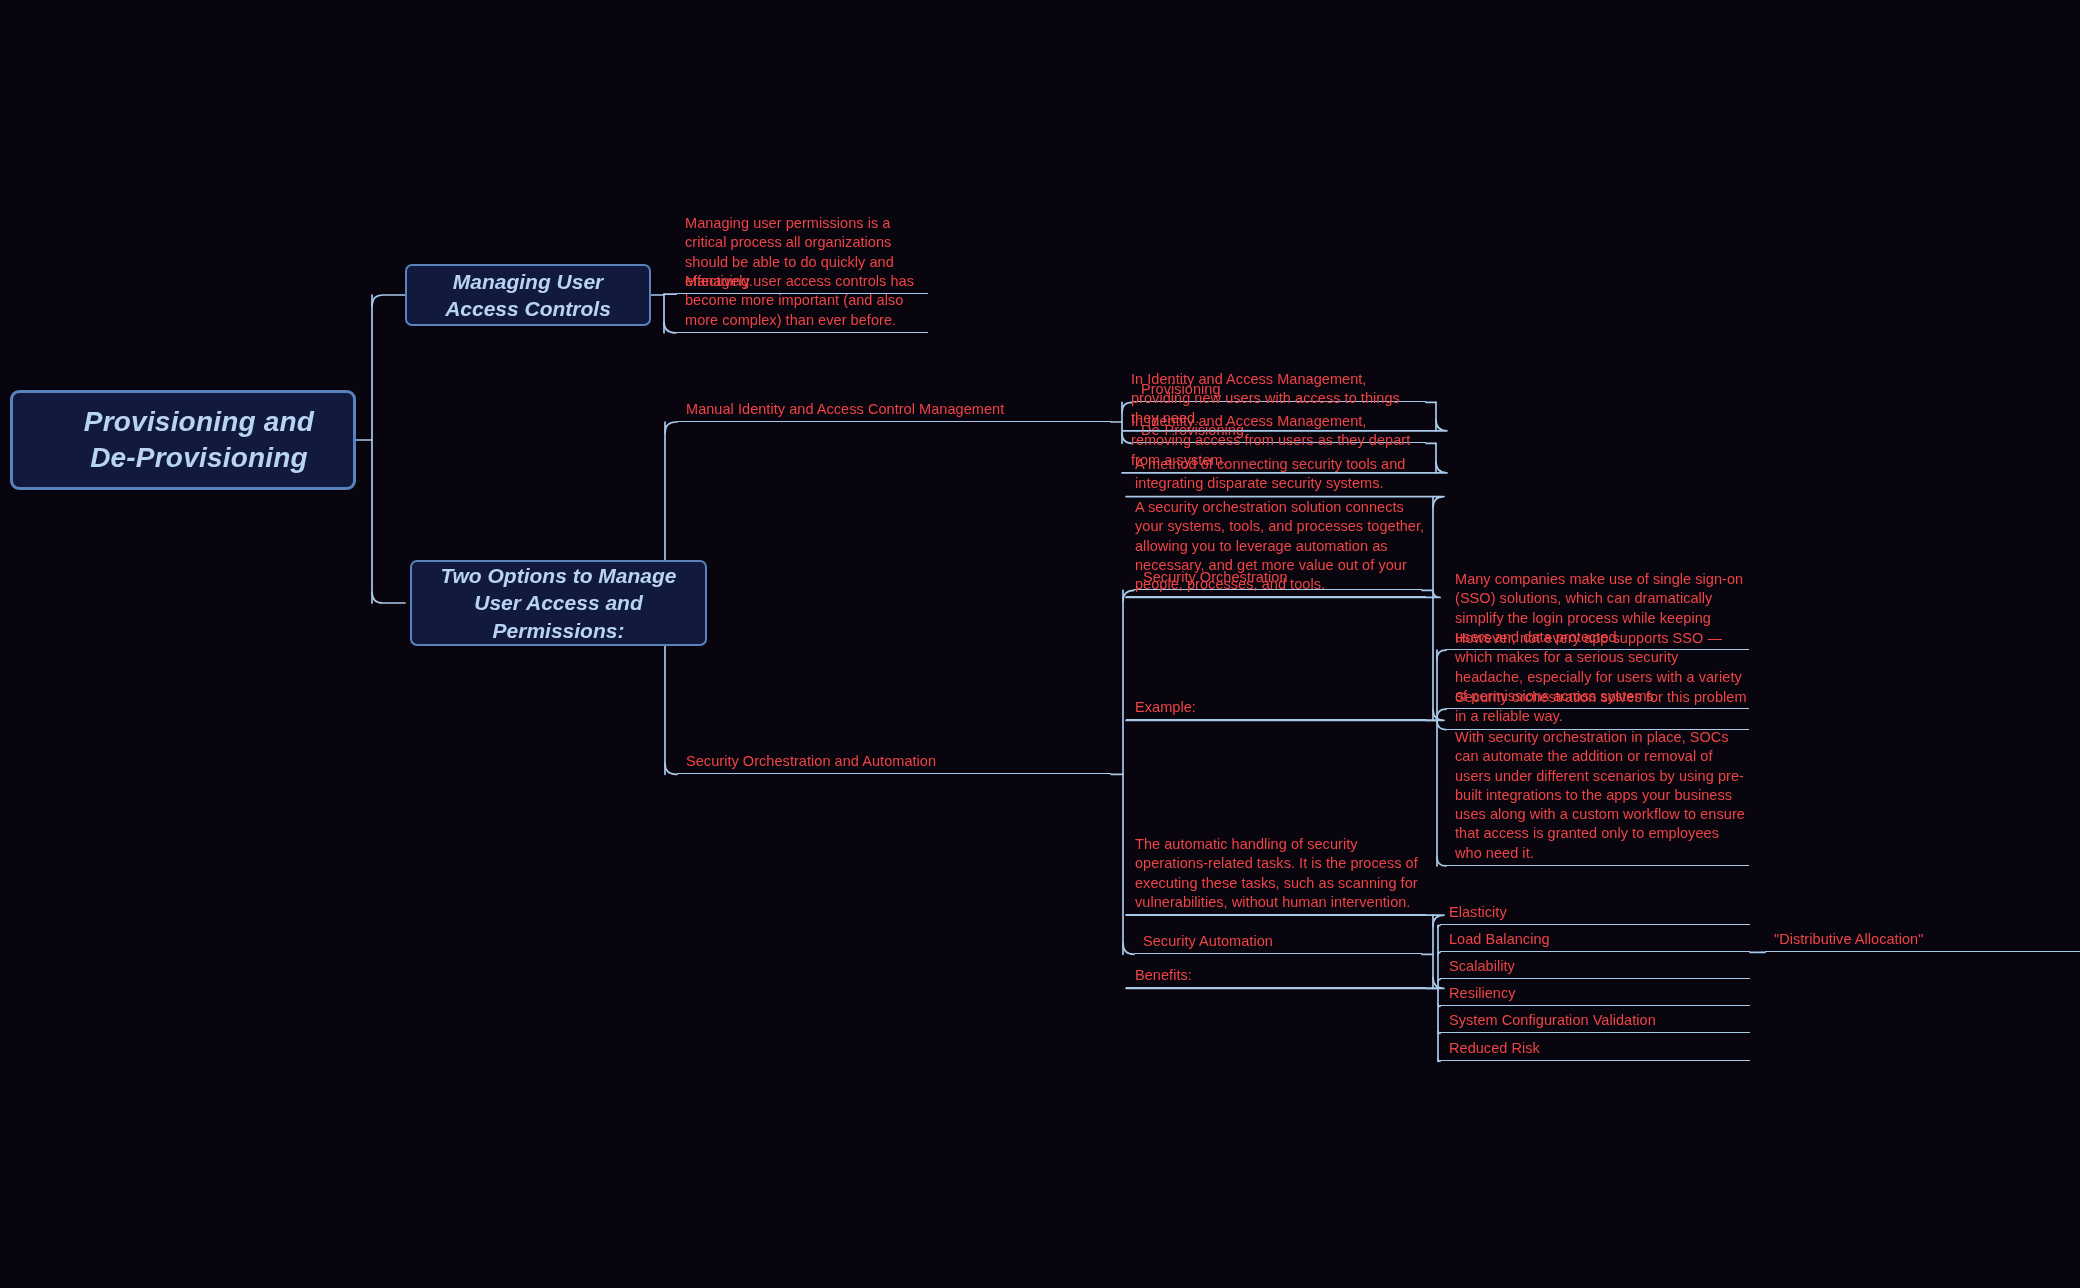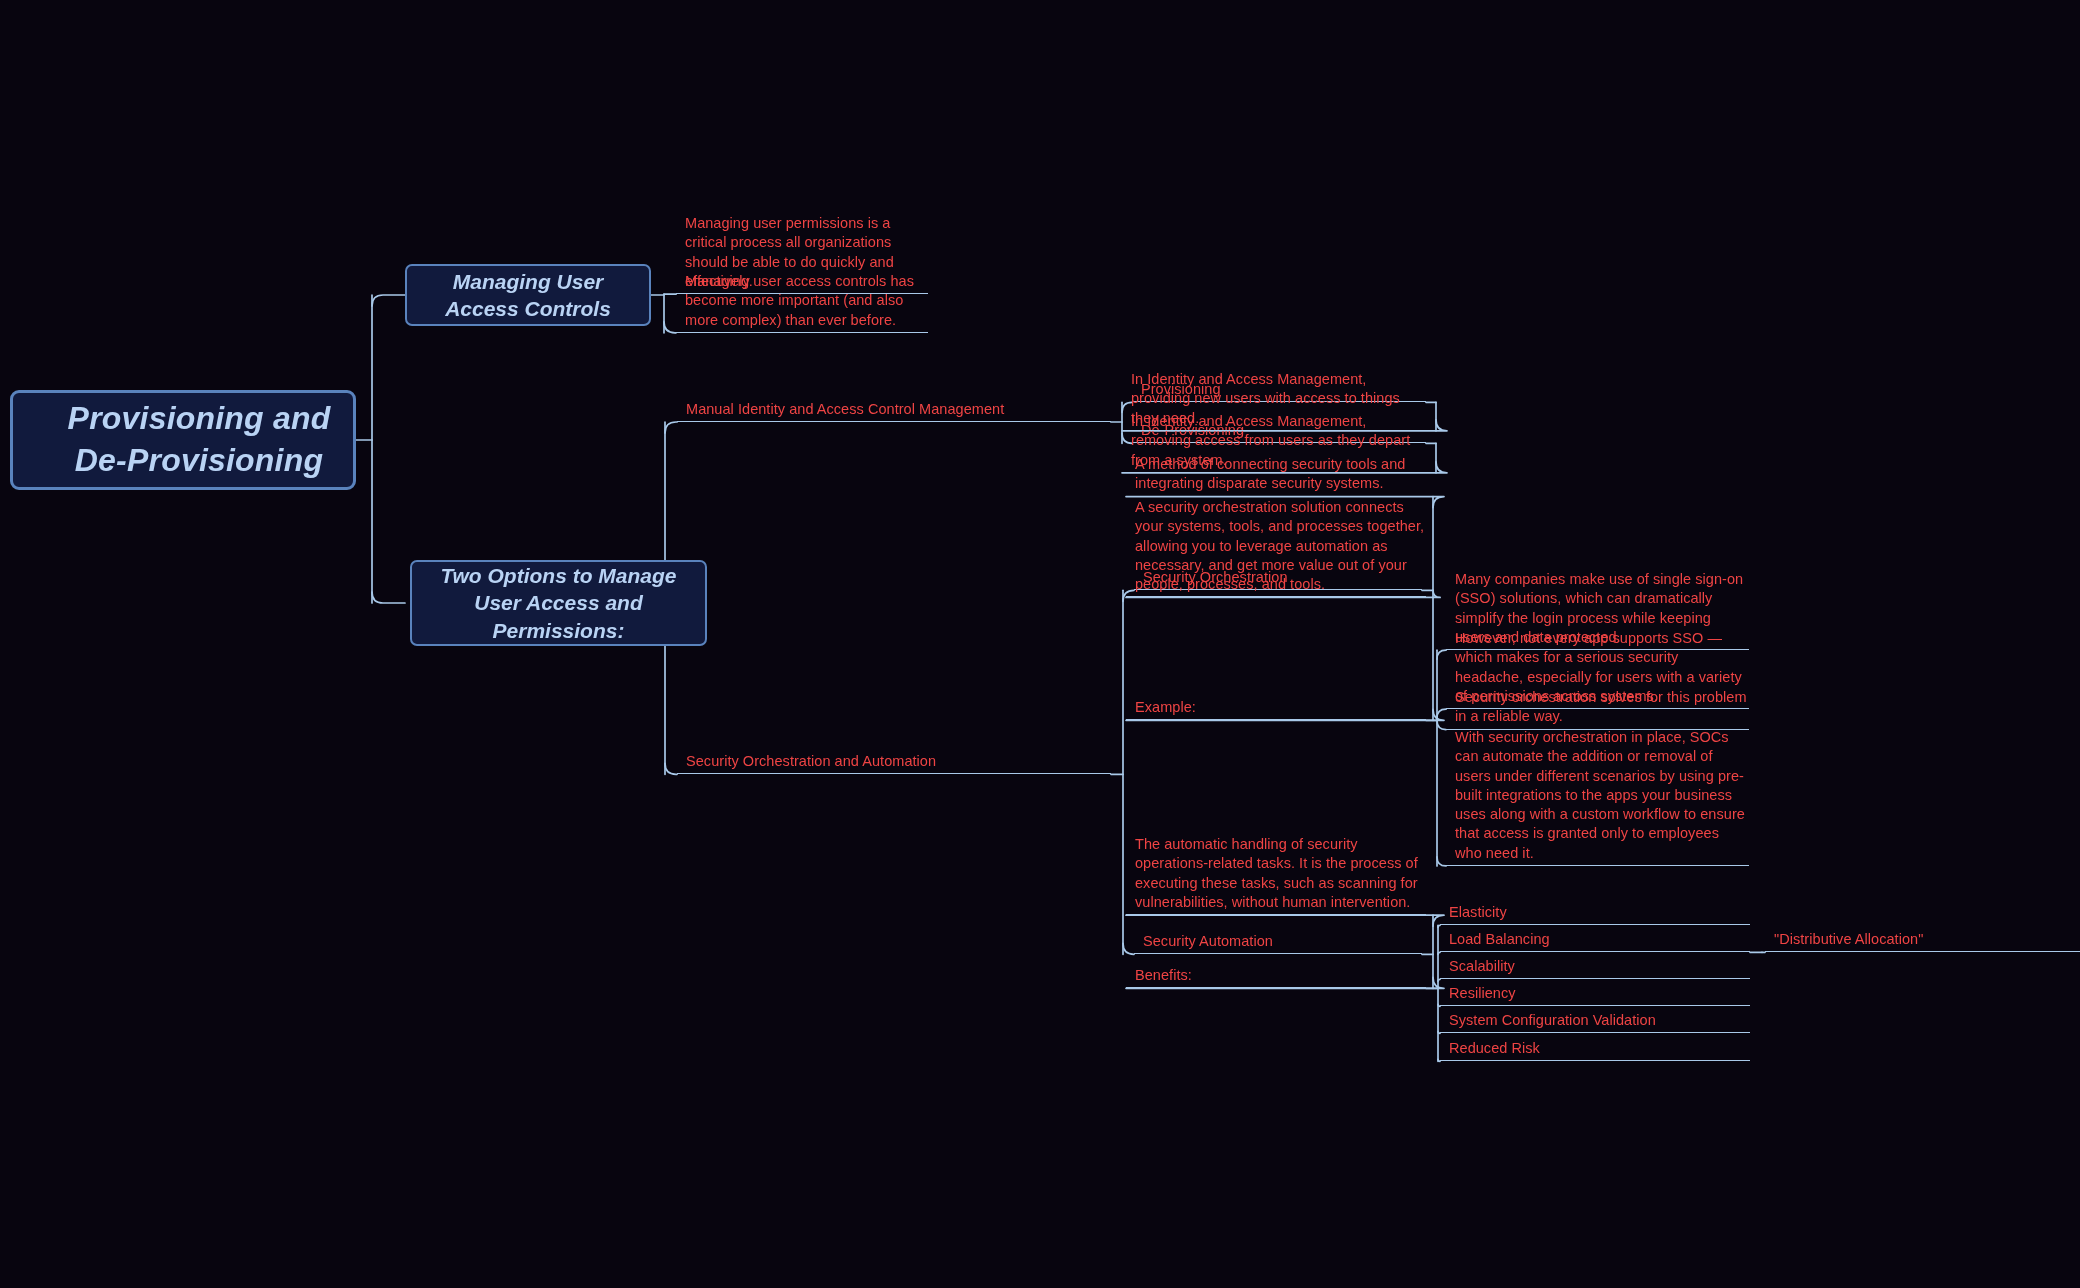--- a/index.html
+++ b/index.html
@@ -34,21 +34,21 @@
     font-style: italic;
     font-weight: bold;
     display: flex;
     align-items: center;
     justify-content: center;
     text-align: center;
     line-height: 1.3;
     padding: 6px 12px;
   }
   .boxnode.root {
-    font-size: 32px;
+    font-size: 28px;
     letter-spacing: 0.2px;
     padding-left: 44px;
   }
   .boxnode.lvl1 {
     font-size: 21px;
     border-width: 2px;
     border-radius: 7px;
   }
   
   .tnode {

